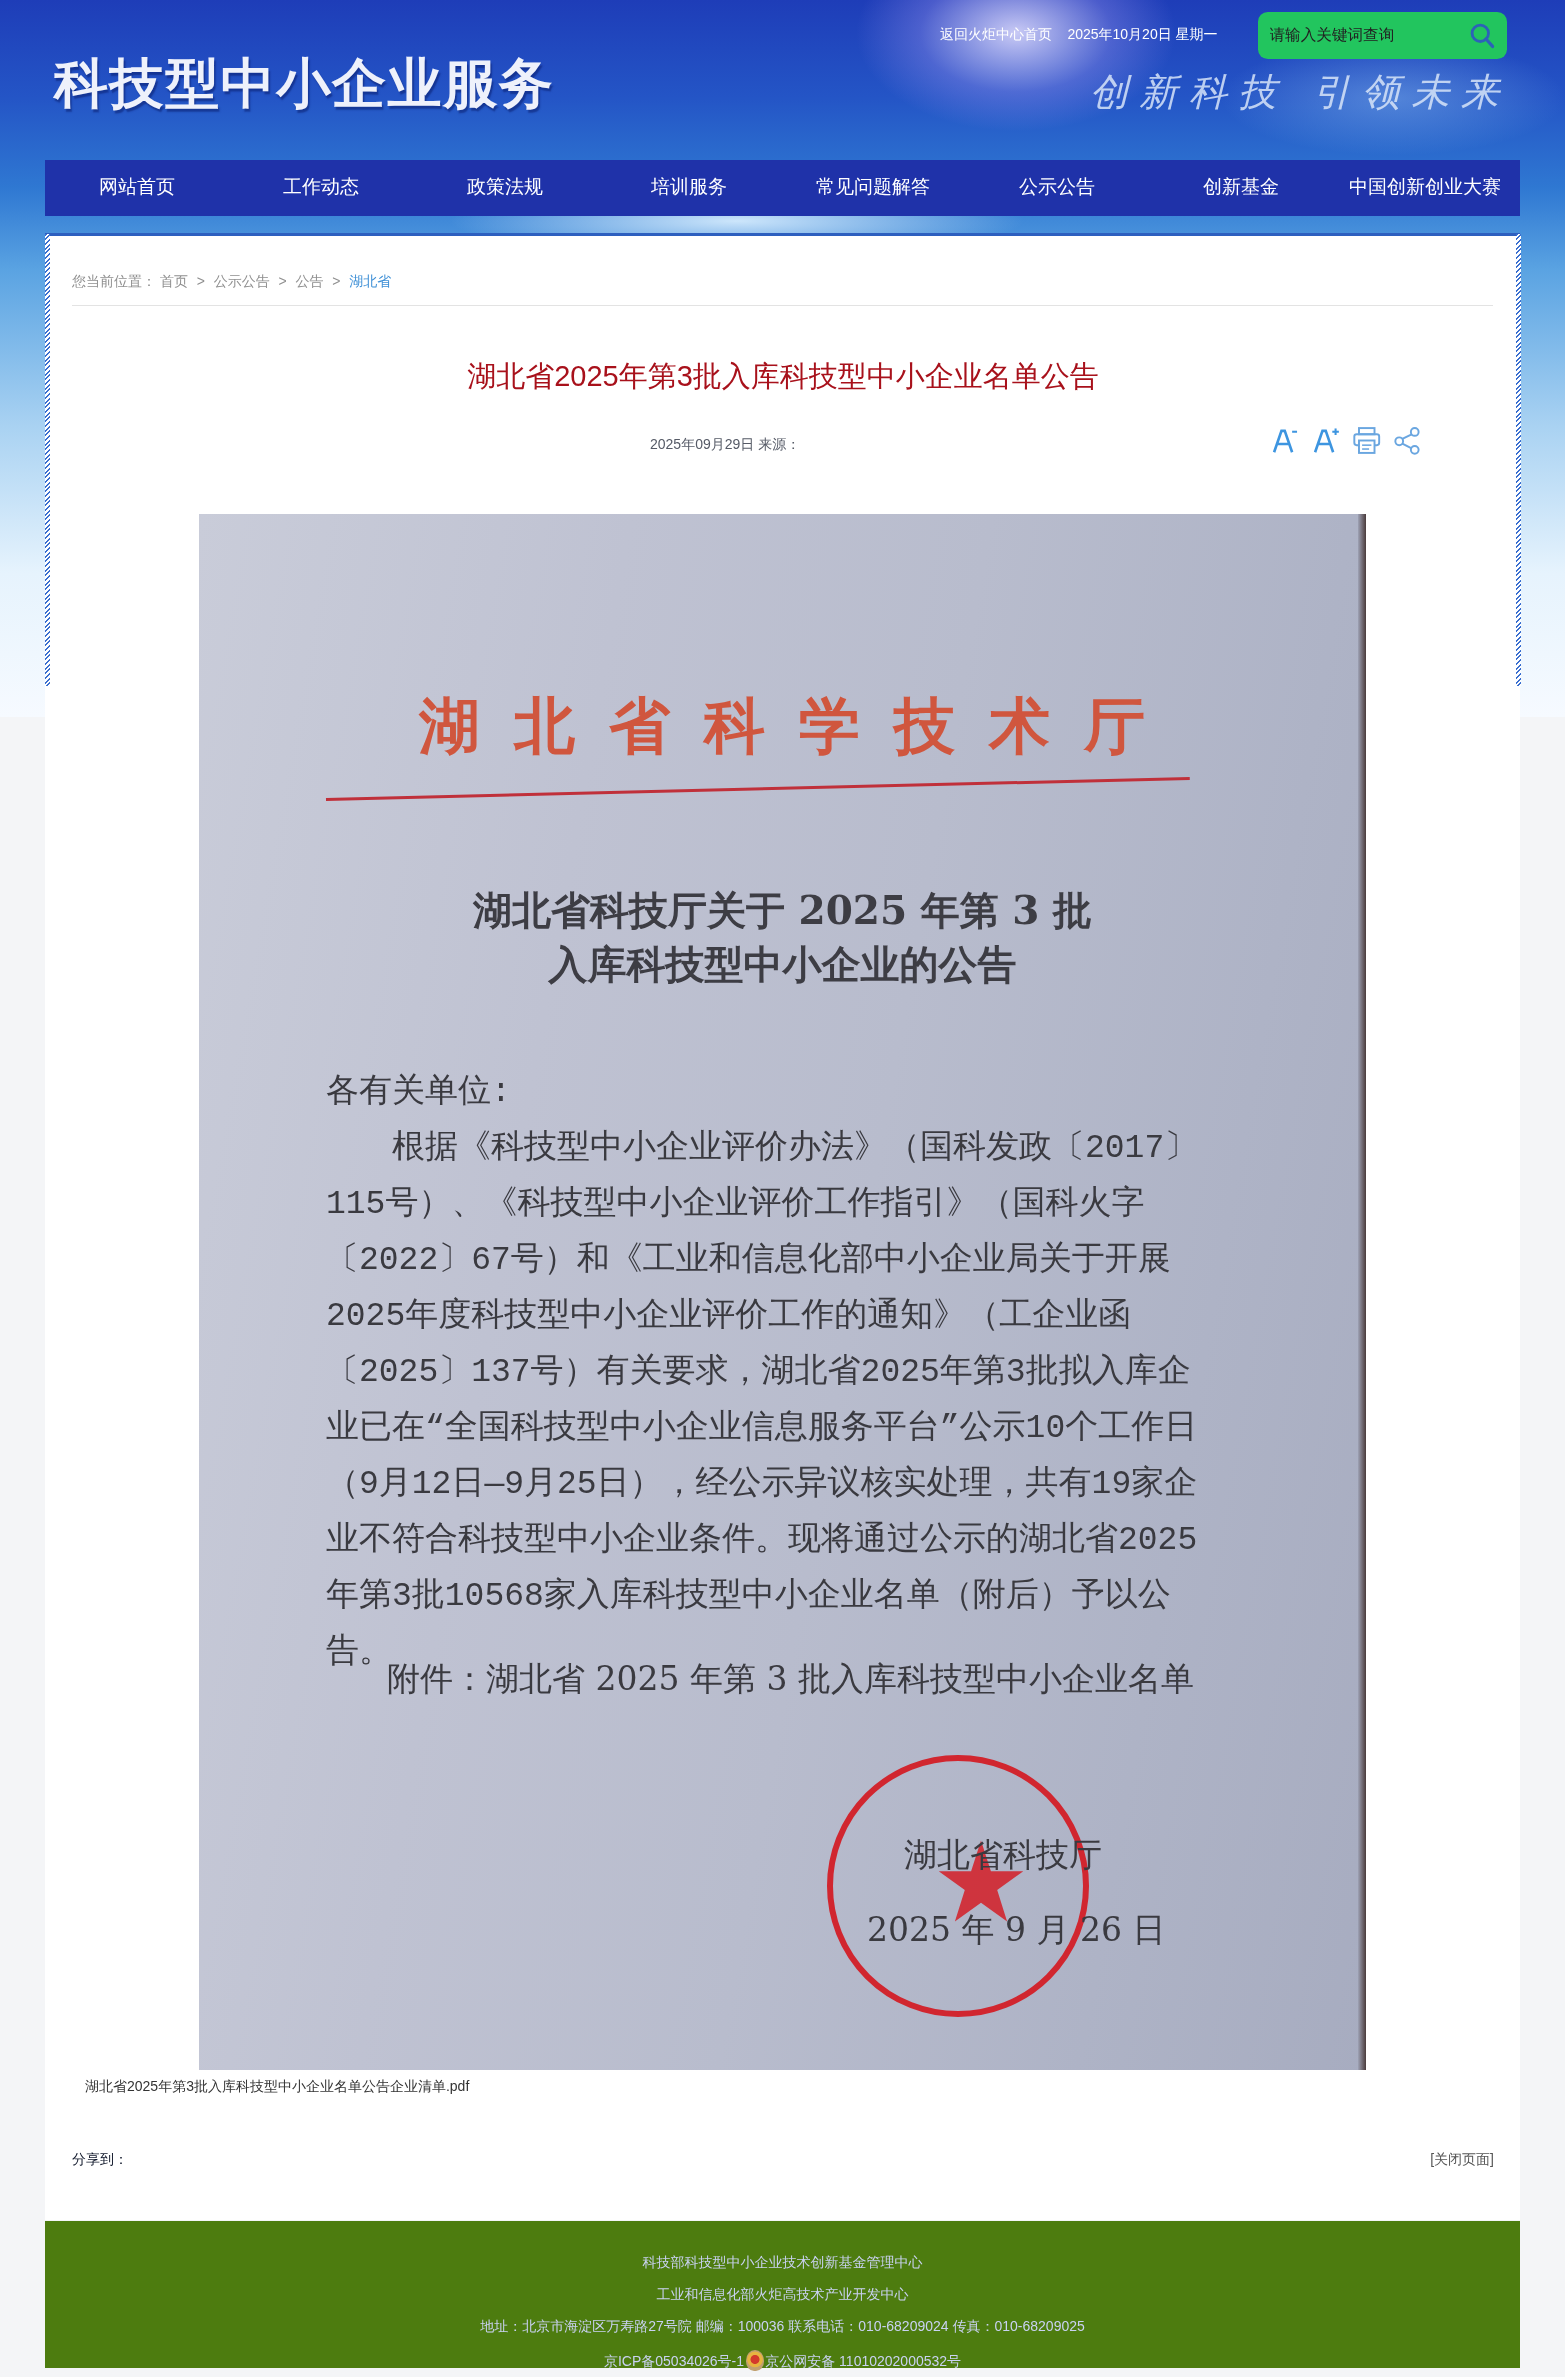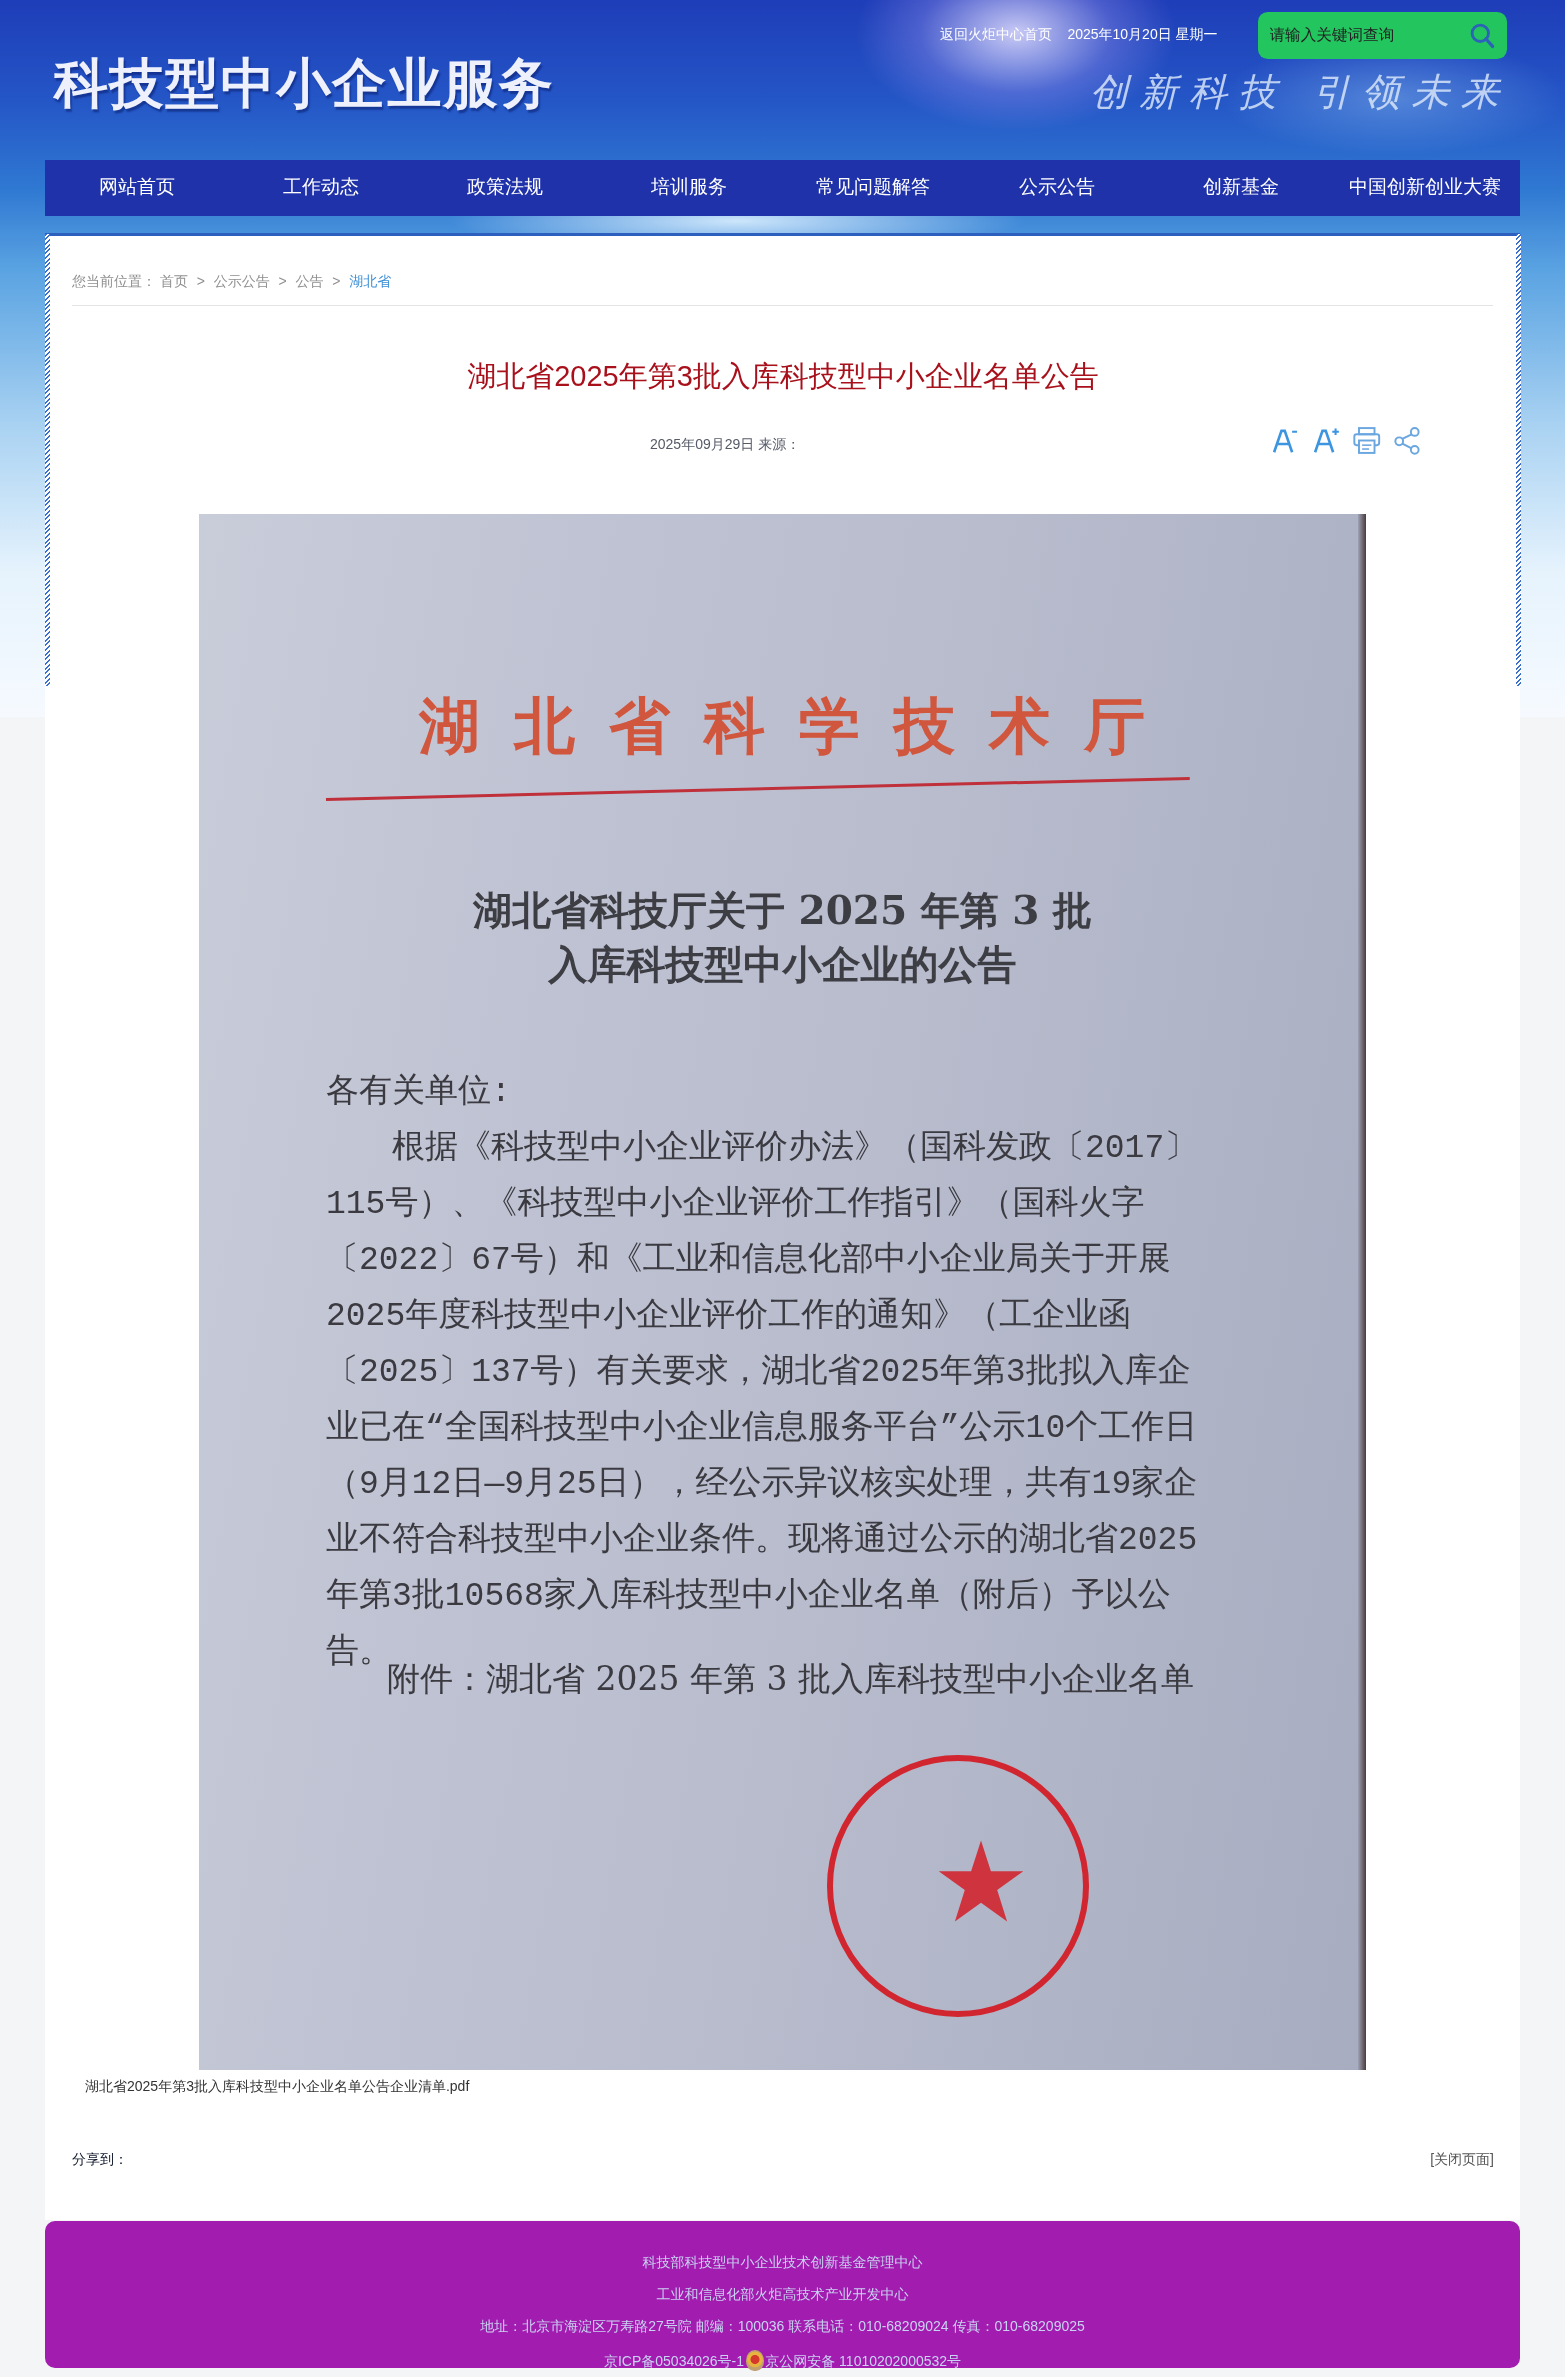--- a/index.html
+++ b/index.html
@@ -154,22 +154,22 @@
   .share-label {
     position: absolute; left: 72px; top: 2151px; font-size: 14px; color: #0f172a;
     font-family: "Liberation Sans", sans-serif;
   }
   .close-page {
     position: absolute; right: 72px; top: 2151px; font-size: 14px; color: #555;
     font-family: "Liberation Sans", sans-serif; cursor: pointer;
   }
   .footer {
     position: absolute; left: 45px; top: 2221px; width: 1475px; height: 147px;
-    background: #a21caf; color: #c9d2f2; text-align: center;
-    font-family: "Liberation Sans", sans-serif; font-size: 14px; border-radius: 10px;
+    background: #4d7c0f; color: #c9d2f2; text-align: center;
+    font-family: "Liberation Sans", sans-serif; font-size: 14px;
   }
   .footer .line { position: absolute; left: 0; width: 100%; }
   .footer .l1 { top: 33px; }
   .footer .l2 { top: 65px; }
   .footer .l3 { top: 97px; }
   .footer .l4 { top: 129px; }
   .police-badge {
     display: inline-block; width: 18px; height: 21px; vertical-align: -4.9px;
     border-radius: 50% 50% 45% 45%; margin: 0 1.6px;
     background: radial-gradient(circle at 50% 45%, #d33a2c 0 4.1px, #e7b440 4.9px 7.4px, #c0a070 8.2px);
@@ -280,20 +280,24 @@
   </div>
   <div class="doc-body">
     <p>各有关单位:</p>
     <p class="para">根据《科技型中小企业评价办法》（国科发政〔2017〕115号）、《科技型中小企业评价工作指引》（国科火字〔2022〕67号）和《工业和信息化部中小企业局关于开展2025年度科技型中小企业评价工作的通知》（工企业函〔2025〕137号）有关要求，湖北省2025年第3批拟入库企业已在“全国科技型中小企业信息服务平台”公示10个工作日（9月12日—9月25日），经公示异议核实处理，共有19家企业不符合科技型中小企业条件。现将通过公示的湖北省2025年第3批10568家入库科技型中小企业名单（附后）予以公告。</p>
   </div>
   <div class="doc-attach">附件：湖北省 2025 年第 3 批入库科技型中小企业名单</div>
   <div class="doc-seal"></div>
   <svg class="doc-seal-star" viewBox="0 0 100 100">
     <polygon points="50,4 61,38 97,38 68,59 79,94 50,73 21,94 32,59 3,38 39,38" fill="#d1262f" opacity="0.9"></polygon>
   </svg>
+  <div class="doc-sign">
+    <div class="org">湖北省科技厅</div>
+    <div>2025 年 9 月 26 日</div>
+  </div>
 </div>
 
 <div class="attachment-link">湖北省2025年第3批入库科技型中小企业名单公告企业清单.pdf</div>
 <div class="share-label">分享到：</div>
 <div class="close-page">[关闭页面]</div>
 
 <div class="footer">
   <div class="line l1">科技部科技型中小企业技术创新基金管理中心</div>
   <div class="line l2">工业和信息化部火炬高技术产业开发中心</div>
   <div class="line l3">地址：北京市海淀区万寿路27号院 邮编：100036 联系电话：010-68209024 传真：010-68209025</div>

